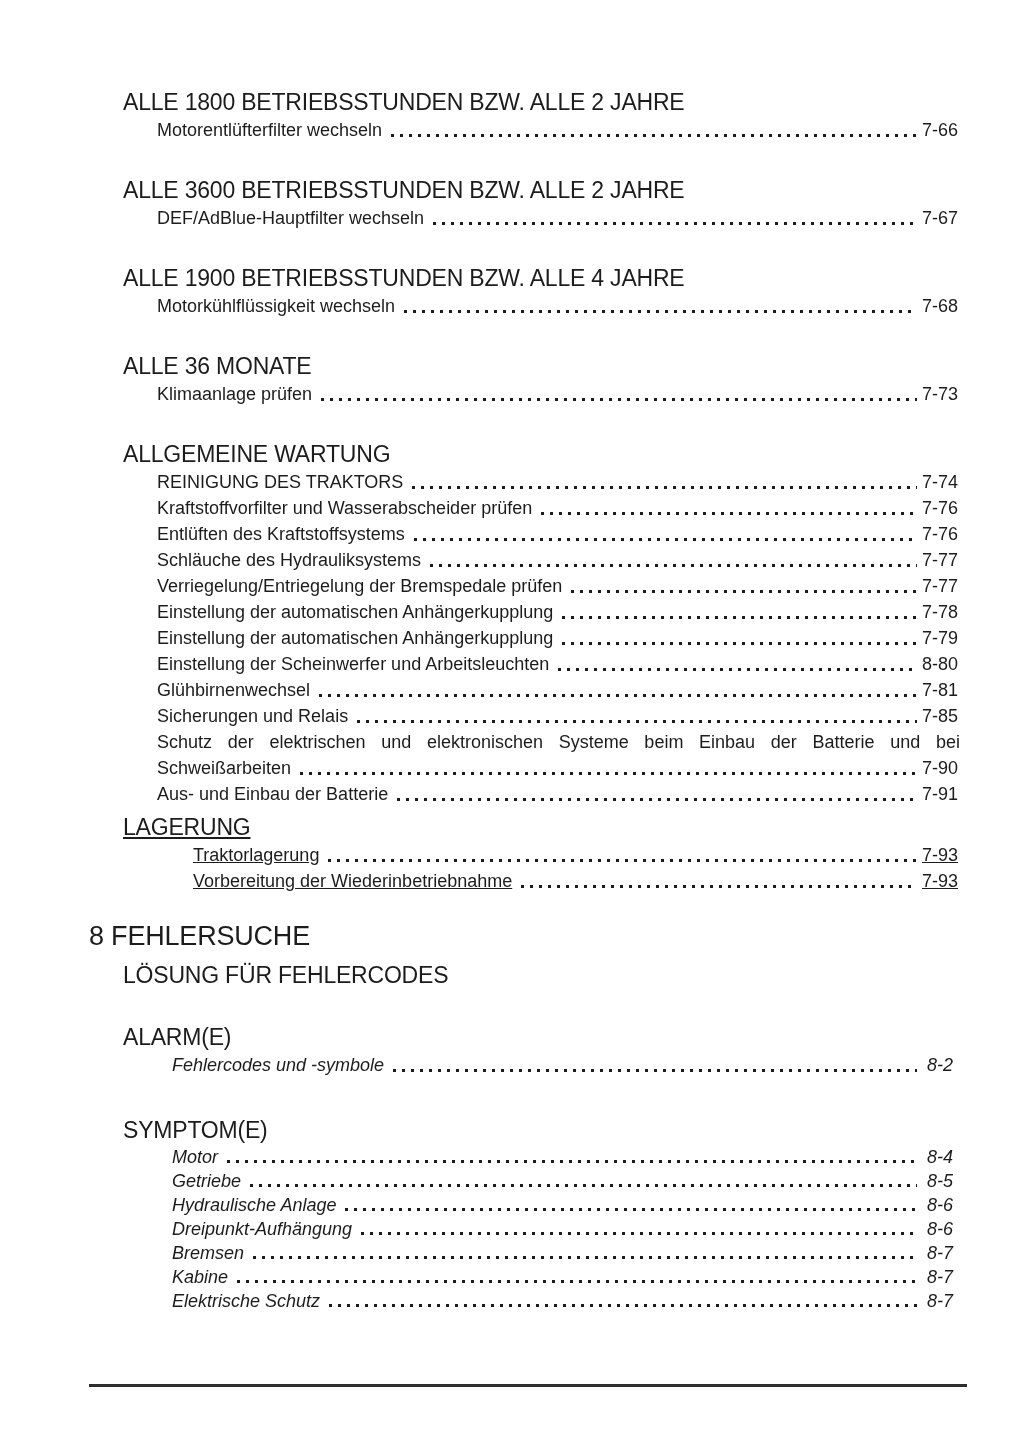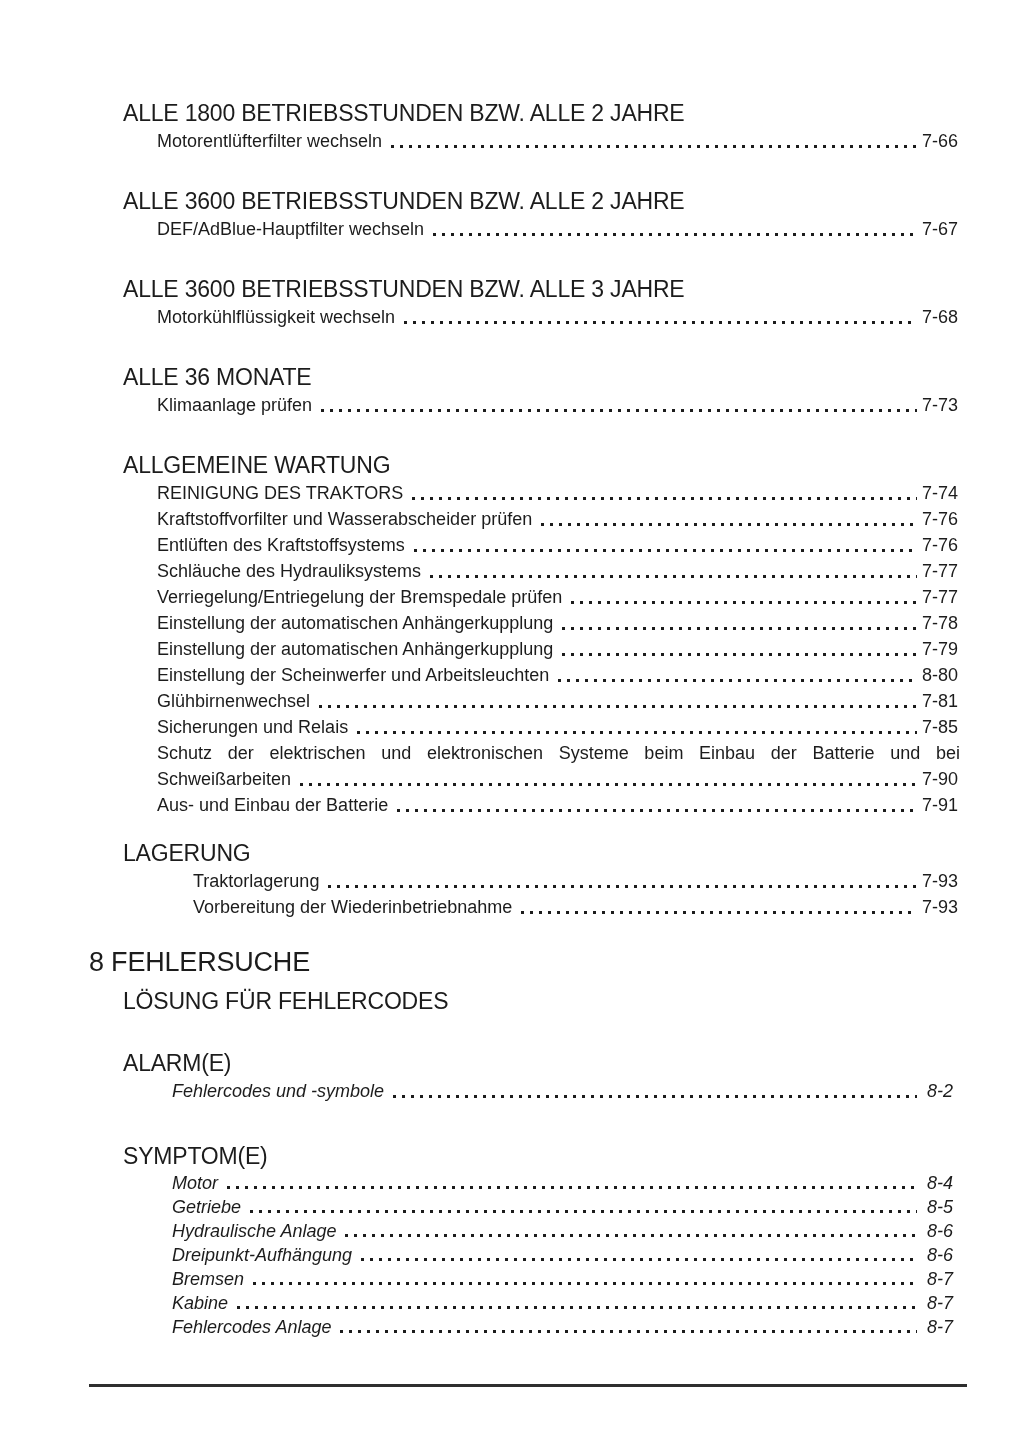--- a/index.html
+++ b/index.html
@@ -12,33 +12,33 @@
     height: 1447px;
     position: relative;
     overflow: hidden;
     font-family: "Liberation Sans", "DejaVu Sans", sans-serif;
     color: #1c1c1c;
     -webkit-font-smoothing: antialiased;
   }
   .page {
     position: absolute;
     left: 89px;
-    top: 98px;
+    top: 87px;
     width: 871px;
   }
   .chapter-heading {
     font-size: 27px;
     font-weight: 400;
     line-height: 34px;
     letter-spacing: -0.2px;
     margin-top: 25px;
   }
   .toc-section { margin-top: 32px; }
   .toc-section.first { margin-top: 0; }
-  .toc-section.tight { margin-top: 20px; }
+  .toc-section.tight { margin-top: 5px; text-decoration: underline; }
   .toc-section.after-chapter { margin-top: 7px; }
   .toc-section.wide { margin-top: 37px; }
   .section-heading {
     font-size: 23px;
     font-weight: 400;
     line-height: 30px;
     letter-spacing: -0.2px;
     margin-left: 34px;
     white-space: nowrap;
   }
@@ -100,21 +100,21 @@
       <div class="section-heading">ALLE 3600 BETRIEBSSTUNDEN BZW. ALLE 2 JAHRE</div>
       <div class="entries level-1">
         <div class="entry">
           <span class="lbl">DEF/AdBlue-Hauptfilter wechseln</span>
           <span class="leader"></span>
           <span class="pg">7-67</span>
         </div>
       </div>
     </section>
     <section class="toc-section">
-      <div class="section-heading">ALLE 3600 BETRIEBSSTUNDEN BZW. ALLE 3 JAHRE</div>
+      <div class="section-heading">ALLE 1900 BETRIEBSSTUNDEN BZW. ALLE 4 JAHRE</div>
       <div class="entries level-1">
         <div class="entry">
           <span class="lbl">Motorkühlflüssigkeit wechseln</span>
           <span class="leader"></span>
           <span class="pg">7-68</span>
         </div>
       </div>
     </section>
     <section class="toc-section">
       <div class="section-heading">ALLE 36 MONATE</div>
@@ -250,20 +250,20 @@
           <span class="lbl">Bremsen</span>
           <span class="leader"></span>
           <span class="pg">8-7</span>
         </div>
         <div class="entry">
           <span class="lbl">Kabine</span>
           <span class="leader"></span>
           <span class="pg">8-7</span>
         </div>
         <div class="entry">
-          <span class="lbl">Fehlercodes Anlage</span>
+          <span class="lbl">Elektrische Schutz</span>
           <span class="leader"></span>
           <span class="pg">8-7</span>
         </div>
       </div>
     </section>
   </div>
 <div class="footer-rule"></div>
 
 </body></html>

